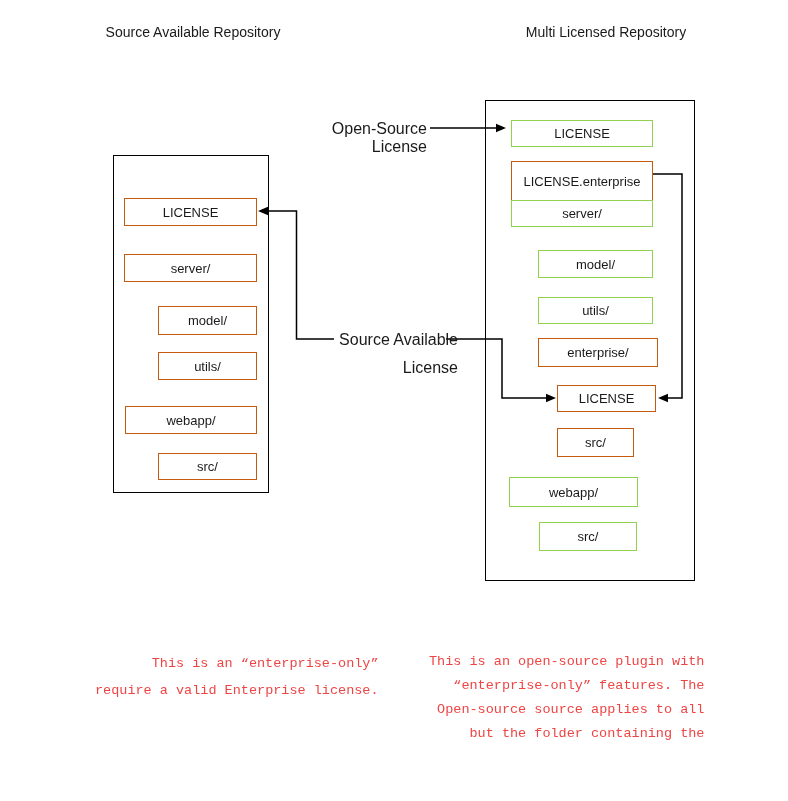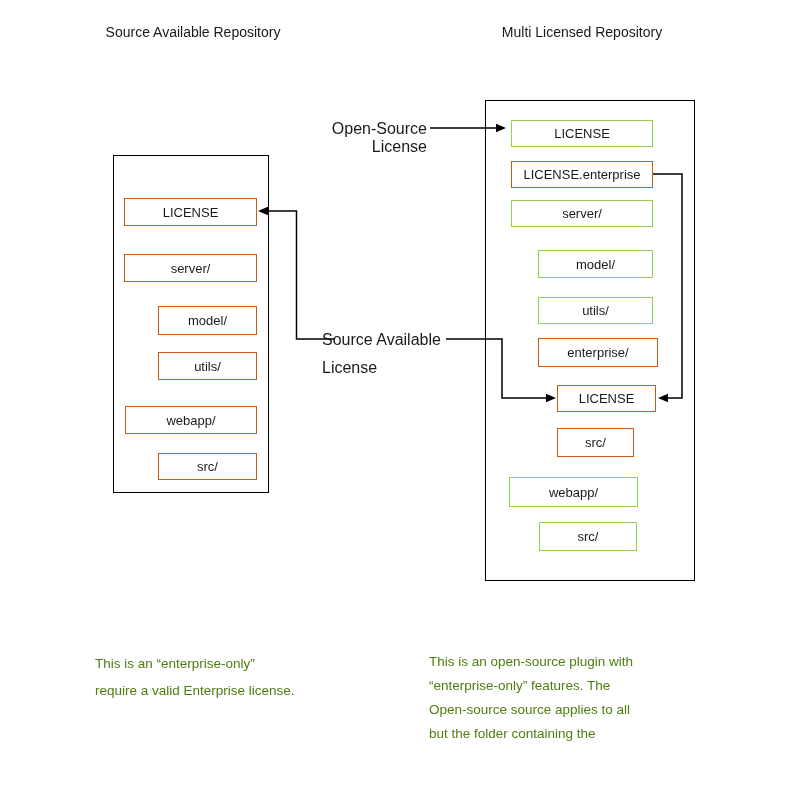--- a/index.html
+++ b/index.html
@@ -43,27 +43,28 @@
     position: absolute;
     font-size: 14px;
     text-align: center;
     color: #1a1a1a;
   }
   .annot {
     position: absolute;
     font-size: 16px;
     color: #1a1a1a;
   }
-  .annot.centered { text-align: left; }
+  .annot.centered { text-align: right; }
   .annot.right-aligned { text-align: right; }
   .note {
     position: absolute;
-    font-family: Liberation Sans, sans-serif;
+    font-family: Liberation Mono, monospace;
     font-size: 13.5px;
-    color: #4d7c0f;
+    color: #ef4444;
+    text-align: right;
   }
   .note .note-line { white-space: pre; }
   #note-left .note-line { line-height: 27px; }
   #note-right .note-line { line-height: 24px; }
 </style>
 </head>
 <body>
 
 <div id="canvas">
 
@@ -76,34 +77,34 @@
     <polygon class="head" points="258,211 268,206.8 268,215.2"></polygon>
 
     <path class="wire" d="M446,339 L502,339 L502,398 L546,398"></path>
     <polygon class="head" points="556,398 546,393.8 546,402.2"></polygon>
 
     <path class="wire" d="M653,174 L682,174 L682,398 L668,398"></path>
     <polygon class="head" points="658,398 668,393.8 668,402.2"></polygon>
   </svg>
 
   <div class="title" style="left:103px; top:24px; width:180px;">Source Available Repository</div>
-  <div class="title" style="left:492px; top:24px; width:180px;">Multi Licensed Repository</div>
+  <div class="title" style="left:516px; top:24px; width:180px;">Multi Licensed Repository</div>
 
   <div class="outer" style="left:113px; top:155px; width:156px; height:338px;"></div>
   <div class="outer" style="left:485px; top:100px; width:210px; height:481px;"></div>
 
   <div class="box orange" style="left:124px; top:198px; width:133px; height:28px;">LICENSE</div>
   <div class="box orange" style="left:124px; top:254px; width:133px; height:28px;">server/</div>
   <div class="box orange" style="left:158px; top:306px; width:99px; height:29px;">model/</div>
   <div class="box orange" style="left:158px; top:352px; width:99px; height:28px;">utils/</div>
   <div class="box orange" style="left:125px; top:406px; width:132px; height:28px;">webapp/</div>
   <div class="box orange" style="left:158px; top:453px; width:99px; height:27px;">src/</div>
 
   <div class="box green" style="left:511px; top:120px; width:142px; height:27px;">LICENSE</div>
-  <div class="box orange" style="left:511px; top:161px; width:142px; height:27px;text-align:center;">LICENSE.enterprise</div>
+  <div class="box orange" style="left:511px; top:161px; width:142px; height:40px;text-align:center;">LICENSE.enterprise</div>
   <div class="box green" style="left:511px; top:200px; width:142px; height:27px;">server/</div>
   <div class="box green" style="left:538px; top:250px; width:115px; height:28px;">model/</div>
   <div class="box green" style="left:538px; top:297px; width:115px; height:27px;">utils/</div>
   <div class="box orange" style="left:538px; top:338px; width:120px; height:29px;">enterprise/</div>
   <div class="box orange" style="left:557px; top:385px; width:99px; height:27px;">LICENSE</div>
   <div class="box orange" style="left:557px; top:428px; width:77px; height:29px;">src/</div>
   <div class="box green" style="left:509px; top:477px; width:129px; height:30px;">webapp/</div>
   <div class="box green" style="left:539px; top:522px; width:98px; height:29px;">src/</div>
 
   <div class="annot right-aligned" style="left:280px; top:120px; width:147px;">Open-Source License</div>

